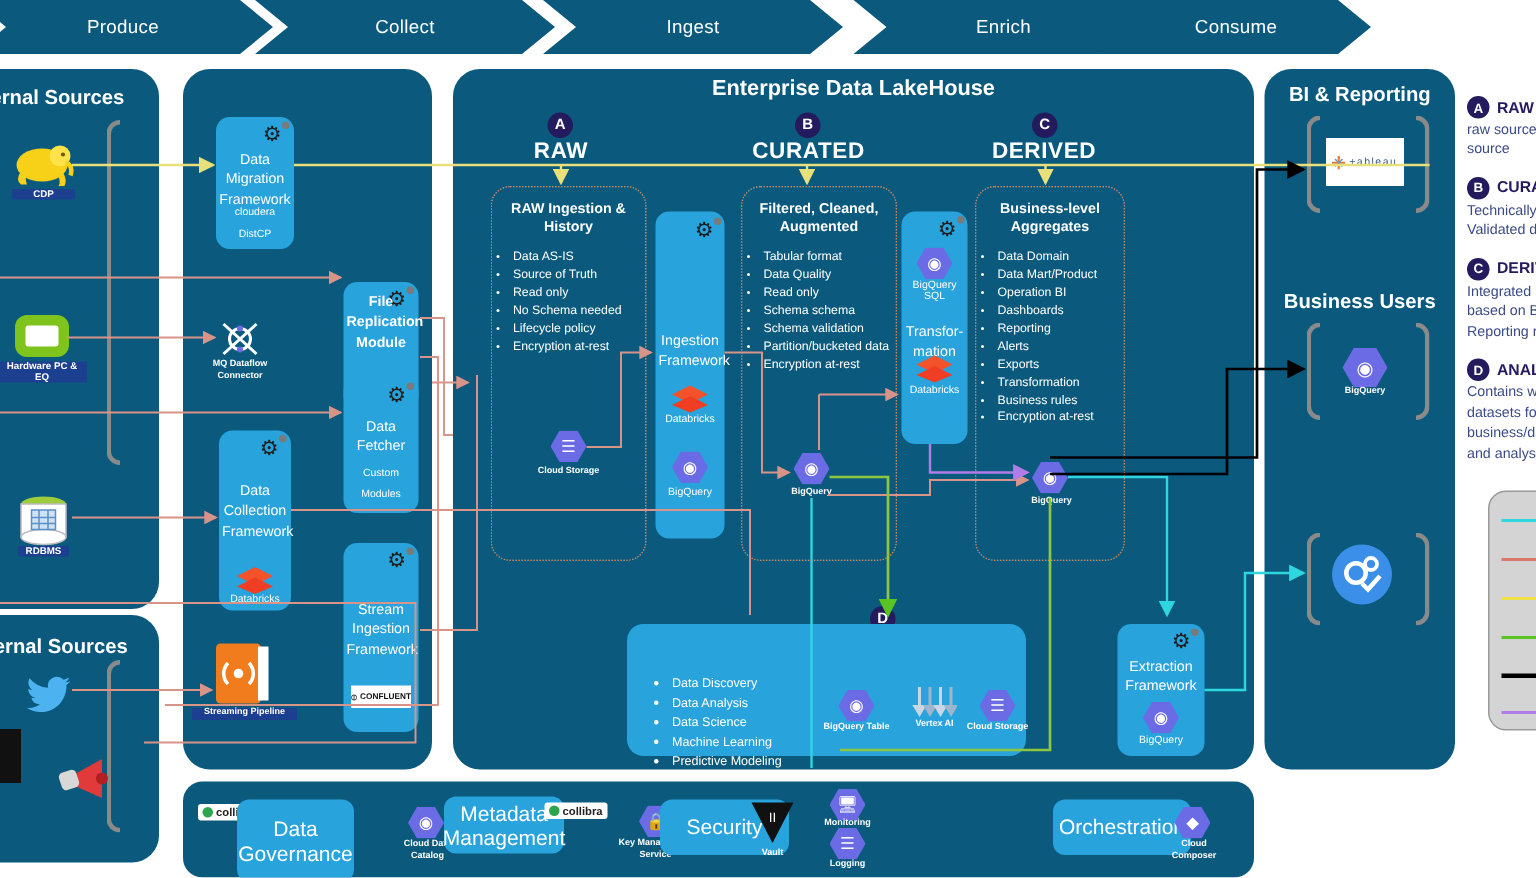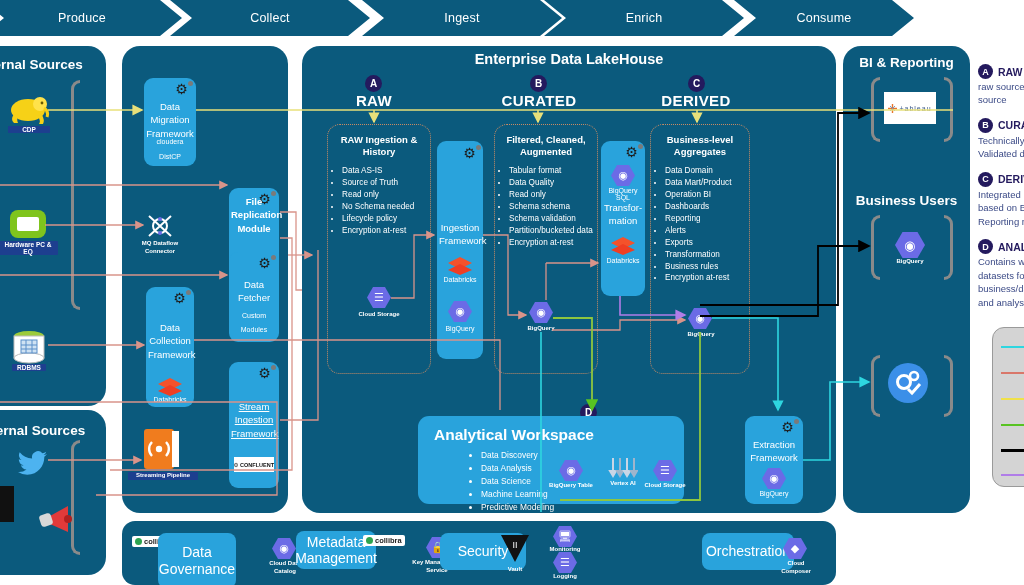--- a/index.html
+++ b/index.html
@@ -73,21 +73,21 @@
     position:absolute; color:#ffffff; font-weight:bold; font-size:15px;
     text-align:center; letter-spacing:.4px;
   }
 
   
   #aw {
     position:absolute; background:#29a3dc; border-radius:11px; color:#fff;
   }
   #aw .awt { position:absolute; left:16px; top:10px; font-size:15.5px; font-weight:bold; }
   #aw ul { position:absolute; left:30px; top:33px; }
-  #aw li { font-size:8.4px; line-height:1.55;margin-left:33px; }
+  #aw li { font-size:8.4px; line-height:1.55; }
 
   
   .hex {
     position:absolute; width:24px; height:21px; background:#6b6be6;
     clip-path: polygon(25% 0, 75% 0, 100% 50%, 75% 100%, 25% 100%, 0 50%);
     display:flex;align-items:center;justify-content:center;
     color:#ffffff; font-size:11px;
   }
   .iconcap {
     position:absolute; text-align:center; color:#ffffff;
@@ -158,21 +158,21 @@
 
   <div class="chev" style="left:-18px;width:200px;">
     <span>Produce</span>
   </div>
   <div class="chev" style="left:170px;width:200px;">
     <span>Collect</span>
   </div>
   <div class="chev" style="left:362px;width:200px;">
     <span>Ingest</span>
   </div>
-  <div class="chev" style="left:544px;width:200px;">
+  <div class="chev" style="left:569px;width:200px;">
     <span>Enrich</span>
   </div>
   <div class="chev" style="left:734px;width:180px;">
     <span>Consume</span>
   </div>
 
   <div class="panel" style="left:-46px;top:46px;width:152px;height:360px;">
   </div>
   <div class="panel-title" style="left:-46px;width:152px;top:57px;">Internal Sources</div>
 
@@ -262,21 +262,21 @@
   <svg class="srcicon" style="left:143px;top:428px;" width="38" height="42" viewBox="0 0 38 42">
     <rect x="1" y="1" width="30" height="40" rx="3" fill="#f07c1e"></rect>
     <rect x="29" y="3" width="7" height="36" fill="#ffffff"></rect>
     <circle cx="16" cy="21" r="3.2" fill="#ffffff"></circle>
     <path d="M9 14 a10 10 0 0 0 0 14 M23 14 a10 10 0 0 1 0 14" stroke="#ffffff" stroke-width="2.4" fill="none"></path>
   </svg>
   <div class="iconcap" style="left:128px;top:472px;width:70px;background:#1d3f8f;">Streaming Pipeline</div>
 
   <div class="card" style="left:229px;top:362px;width:50px;height:126px;">
     <span class="gear" style="right:7px;top:4px;">⚙</span>
-    <span class="clabel" style="top:38px;text-decoration:underline;">Stream Ingestion Framework</span>
+    <span class="clabel" style="top:38px;">Stream Ingestion Framework</span>
     <div style="position:absolute;left:5px;top:95px;width:40px;height:15px;background:#fff;color:#111;font-size:5.5px;font-weight:bold;display:flex;align-items:center;justify-content:center;gap:2px;">
       <svg width="8" height="8" viewBox="0 0 8 8">
           <circle cx="4" cy="4" r="3.4" fill="none" stroke="#111" stroke-width="1"></circle>
           <path d="M4 1 L4 7" stroke="#111" stroke-width="1"></path>
         </svg>
       <span>CONFLUENT</span>
     </div>
   </div>
 
   <div class="panel" style="left:302px;top:46px;width:534px;height:467px;"></div>
@@ -331,21 +331,21 @@
     </ul>
   </div>
 
   <div class="hex" style="left:529px;top:302px;">◉</div>
   <div class="iconcap" style="left:518px;top:325px;width:46px;">BigQuery</div>
 
   <div class="card" style="left:601px;top:141px;width:44px;height:155px;">
     <span class="gear" style="right:6px;top:4px;">⚙</span>
     <div class="hex" style="left:10px;top:24px;">◉</div>
     <span class="csub" style="top:46px;">BigQuery SQL</span>
-    <span class="clabel" style="top:60px;">Transfor-mation</span>
+    <span class="clabel" style="top:74px;">Transfor-mation</span>
     <svg style="position:absolute;left:9px;top:95px;" width="26" height="20" viewBox="0 0 26 20">
       <path d="M13 1 L25 7 L13 13 L1 7 Z" fill="#f4522b"></path>
       <path d="M13 8 L25 14 L13 19 L1 14 Z" fill="#ef3e23"></path>
     </svg>
     <span class="csub" style="top:116px;">Databricks</span>
   </div>
 
   <div class="dotted" style="left:650px;top:124px;width:100px;height:250px;">
     <h4>Business-level Aggregates</h4>
     <ul>
@@ -367,21 +367,20 @@
 
   <div class="card" style="left:745px;top:416px;width:58px;height:88px;">
     <span class="gear" style="right:8px;top:4px;">⚙</span>
     <span class="clabel" style="top:22px;">Extraction Framework</span>
     <div class="hex" style="left:17px;top:52px;">◉</div>
     <span class="csub" style="top:74px;">BigQuery</span>
   </div>
 
   <div class="badge" style="left:580px;top:404px;">D</div>
   <div id="aw" style="left:418px;top:416px;width:266px;height:88px;">
-    <div class="awt">Analytical Workspace</div>
     <ul>
       <li>Data Discovery</li>
       <li>Data Analysis</li>
       <li>Data Science</li>
       <li>Machine Learning</li>
       <li>Predictive Modeling</li>
       <li>Data Exploration</li>
     </ul>
     <div class="hex" style="left:141px;top:44px;">◉</div>
     <div class="iconcap" style="left:128px;top:66px;width:50px;">BigQuery Table</div>

